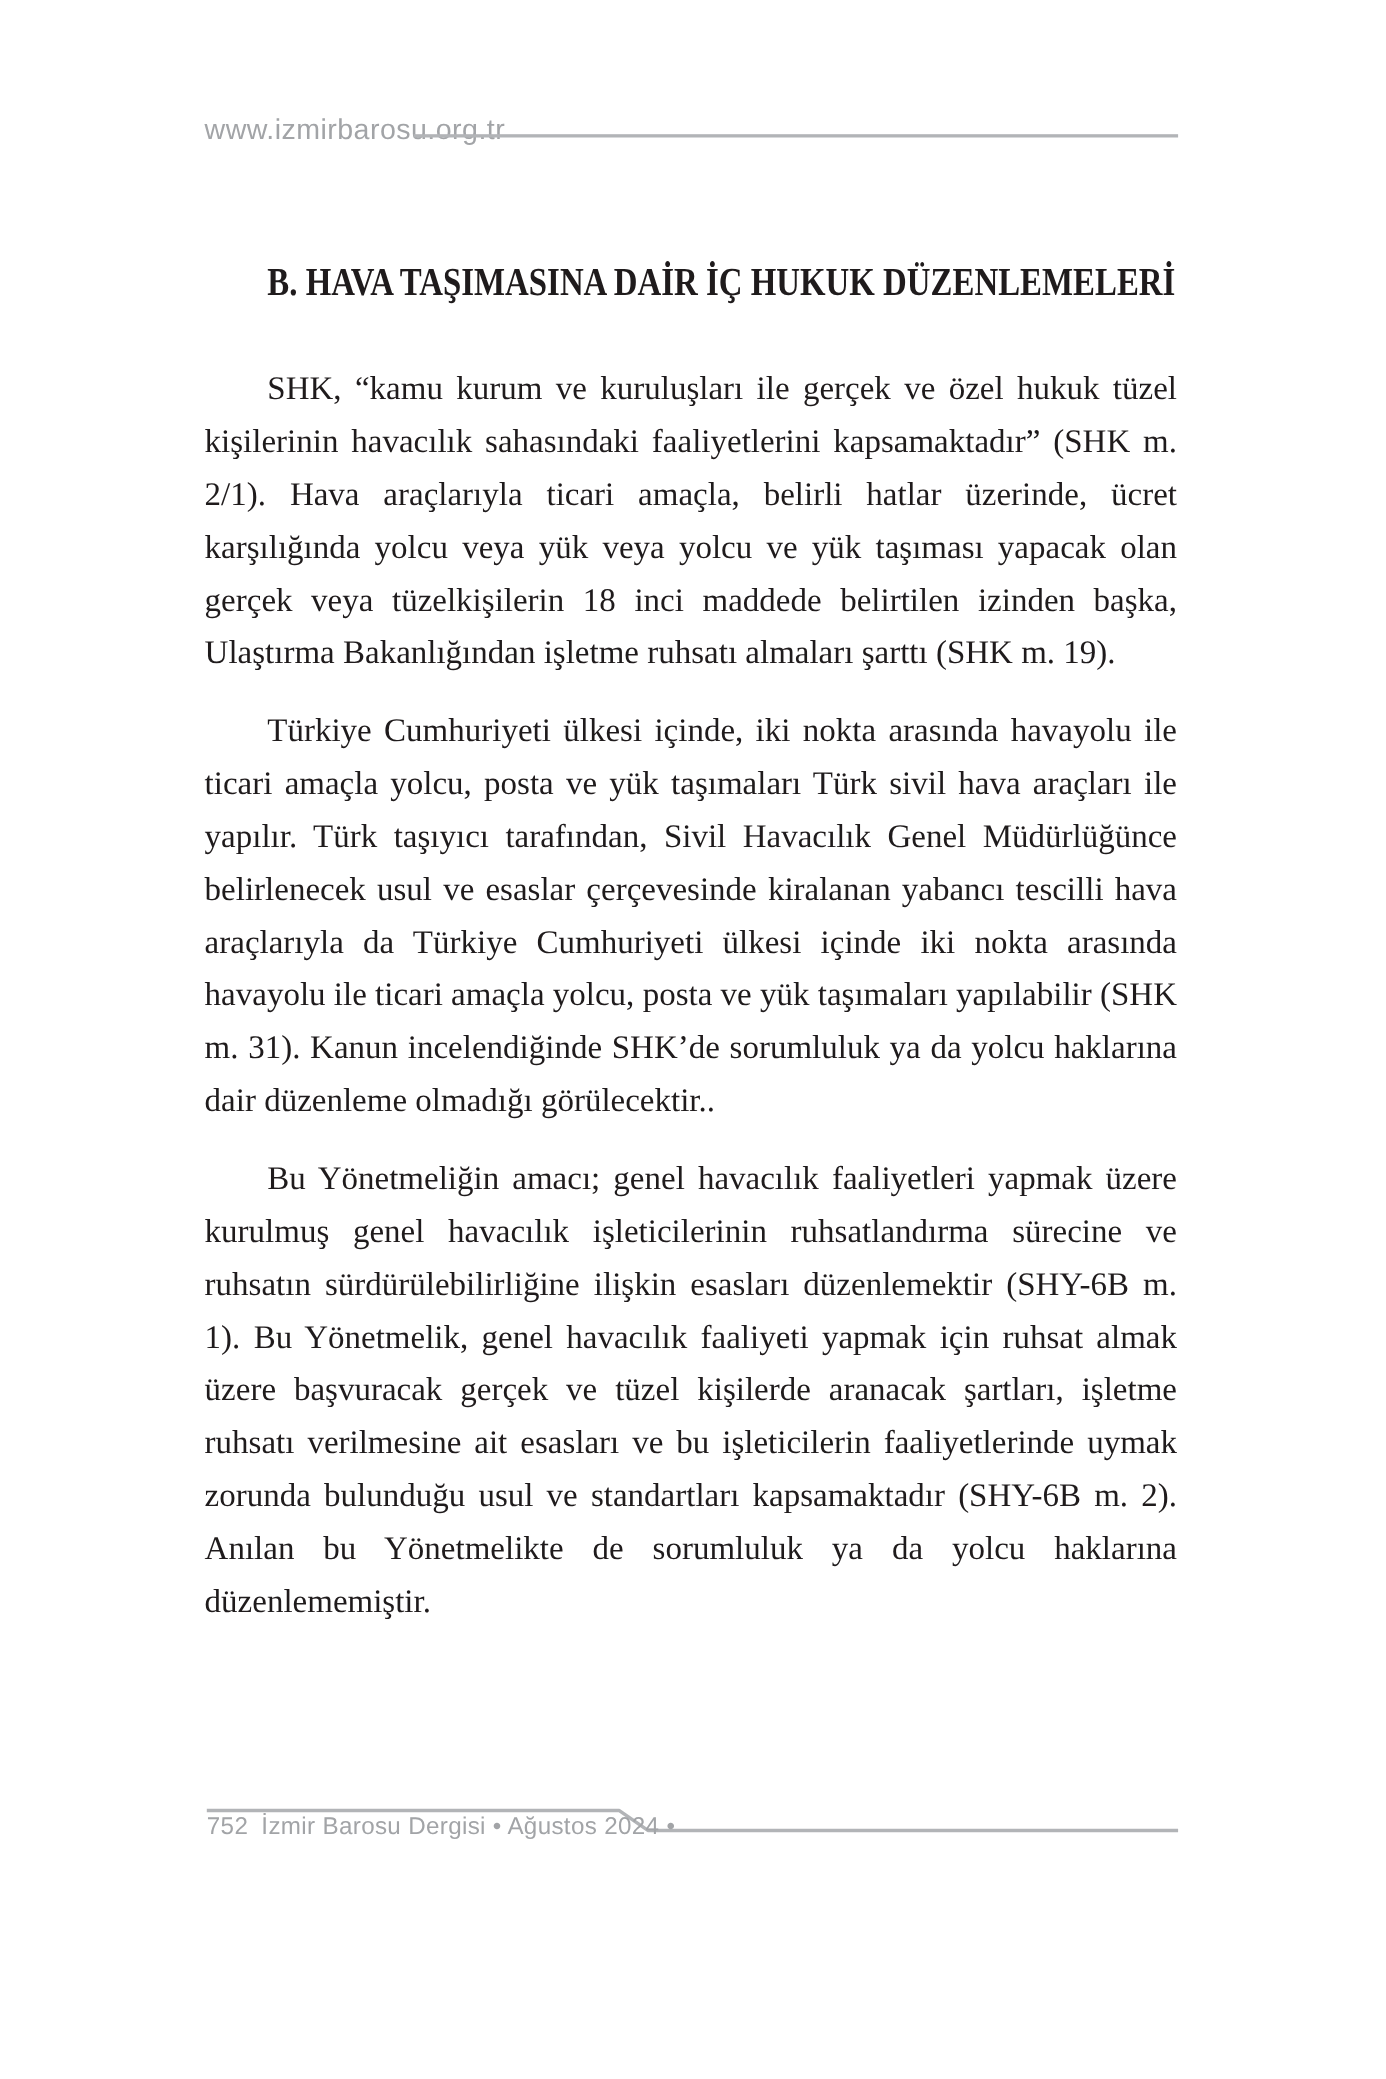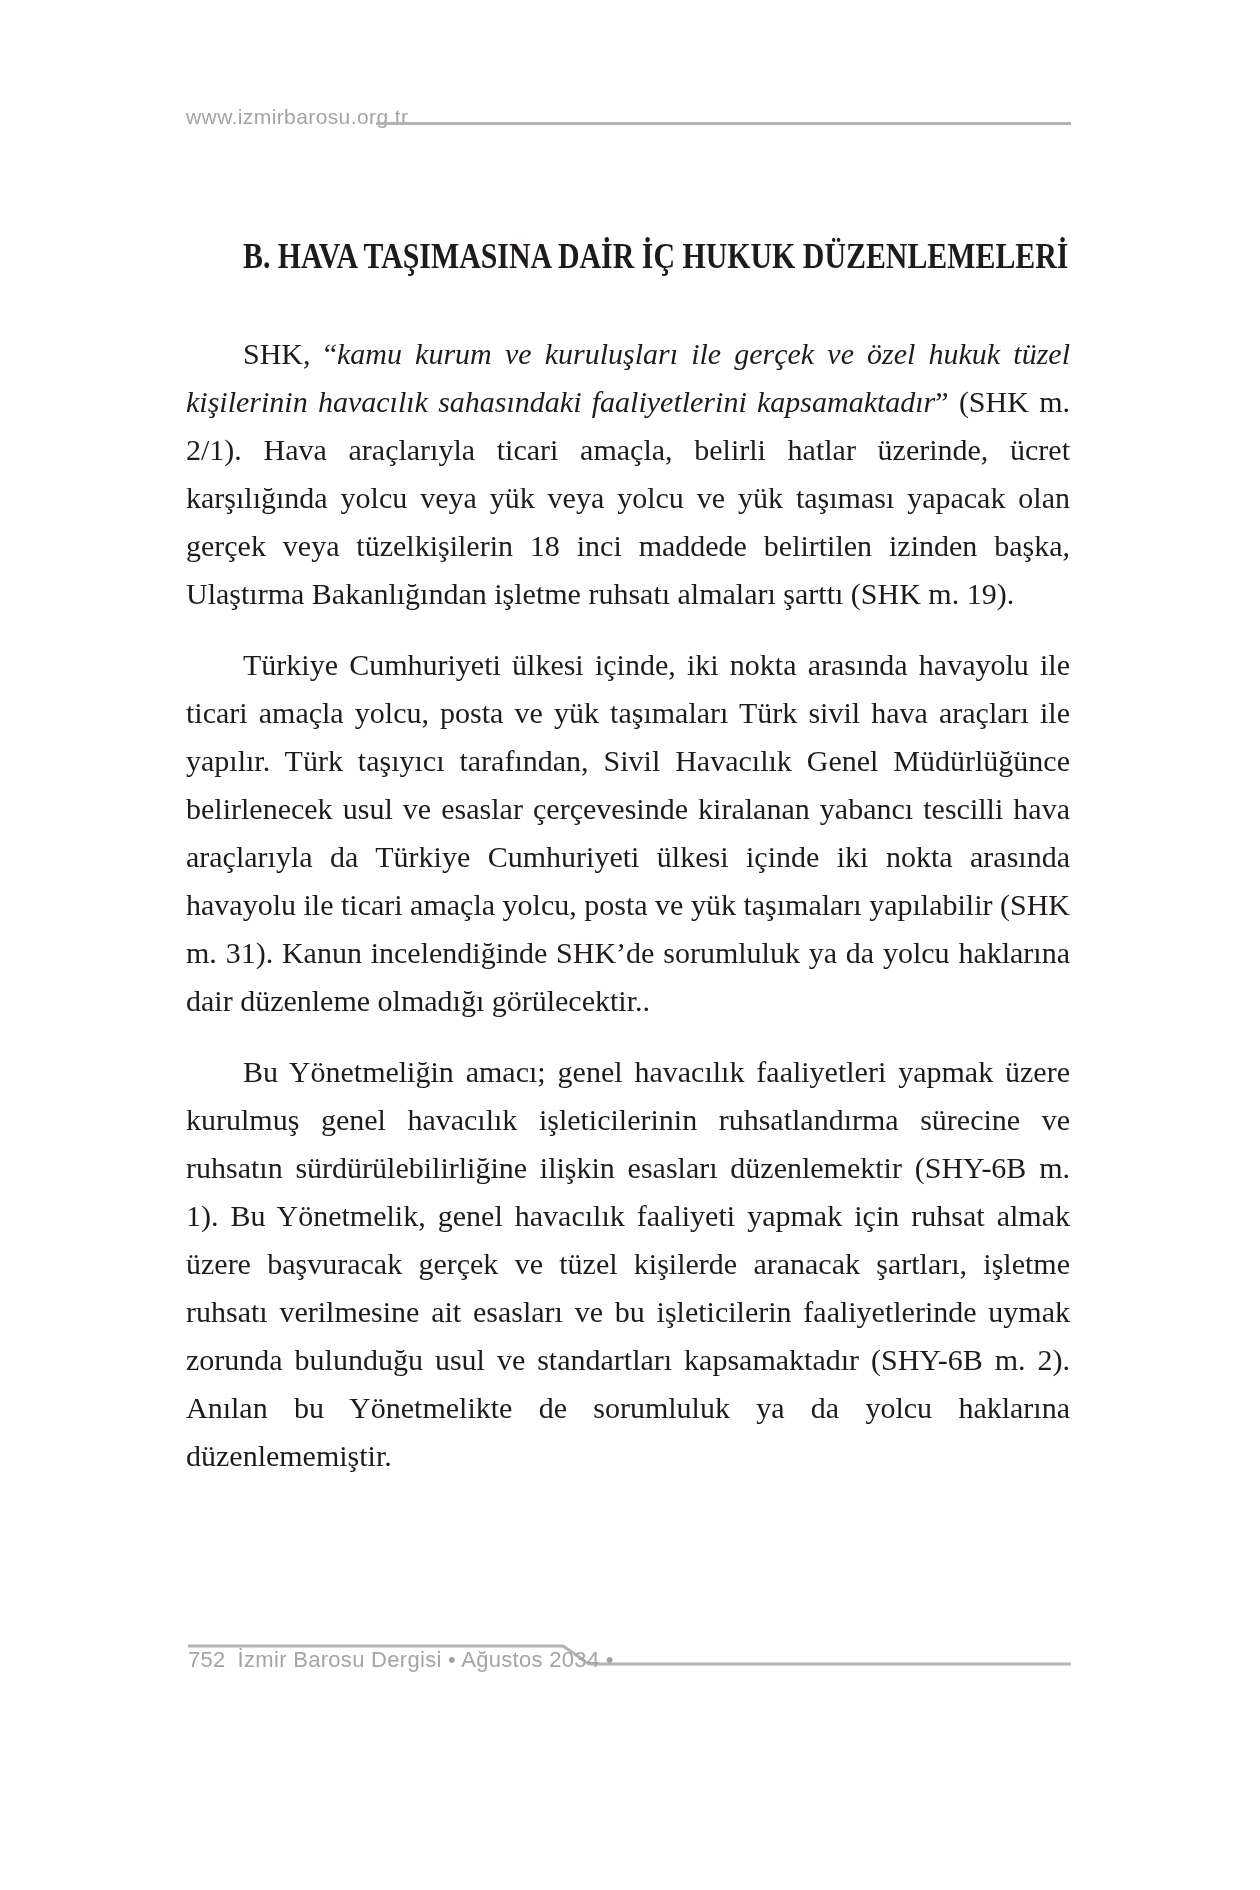--- a/index.html
+++ b/index.html
@@ -16,21 +16,21 @@
     background:var(--paper);
     overflow:hidden;
     font-family:"Liberation Serif","DejaVu Serif",serif;
     color:var(--ink);
   }
   
   .header-url{
     position:absolute;
     left:186px; top:104px;
     font-family:"Liberation Sans","DejaVu Sans",sans-serif;
-    font-size:21px;
+    font-size:26px;
     letter-spacing:0.4px;
     color:var(--gray-text);
     line-height:26px;
   }
   .header-rule{
     position:absolute;
     left:376px; top:122px;
     width:695px; height:3px;
     background:var(--gray-line);
   }
@@ -62,21 +62,21 @@
     margin-bottom:64px;
   }
   .para{
     margin:0 0 23px 0;
     font-size:30px;
     line-height:48px;
     text-align:justify;
     text-indent:57px;
     color:var(--ink);
   }
-  .para .it{ font-style:italic; }
+  .para .it{ }
   
   .footer-rule-svg{
     position:absolute;
     left:0; top:1632px;
     width:1260px; height:50px;
     color:var(--gray-line);
   }
   .footer-text{
     position:absolute;
     left:188px; top:1646px;
@@ -109,16 +109,16 @@
 
     <p class="para">Bu Yönetmeliğin amacı; genel havacılık faaliyetleri yapmak üzere kurulmuş genel havacılık işleticilerinin ruhsatlandırma sürecine ve ruhsatın sürdürülebilirliğine ilişkin esasları düzenlemektir (SHY-6B m. 1). Bu Yönetmelik, genel havacılık faaliyeti yapmak için ruhsat almak üzere başvuracak gerçek ve tüzel kişilerde aranacak şartları, işletme ruhsatı verilmesine ait esasları ve bu işleticilerin faaliyetlerinde uymak zorunda bulunduğu usul ve standartları kapsamaktadır (SHY-6B m. 2). Anılan bu Yönetmelikte de sorumluluk ya da yolcu haklarına düzenlememiştir.</p>
 
   </div>
 
   <svg class="footer-rule-svg" viewBox="0 0 1260 50" xmlns="http://www.w3.org/2000/svg" aria-hidden="true">
     <polyline points="188,14 563,14 589,32 1071,32" fill="none" stroke="currentColor" stroke-width="3.2" stroke-linejoin="round" stroke-linecap="butt"></polyline>
   </svg>
 
   <div class="footer-text">
-    <span class="pageno">752</span><span>İzmir Barosu Dergisi • Ağustos 2034 •</span>
+    <span class="pageno">752</span><span>İzmir Barosu Dergisi • Ağustos 2024 •</span>
   </div>
 
 </div>
 
 </body></html>

